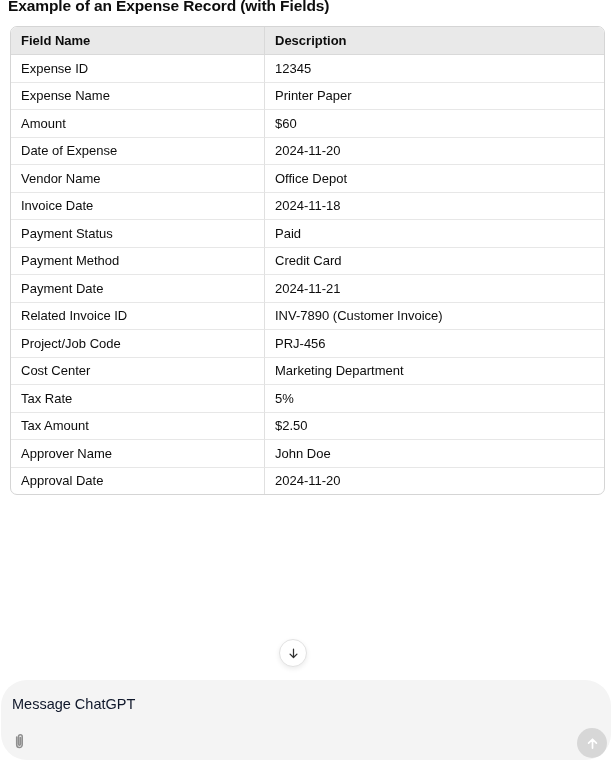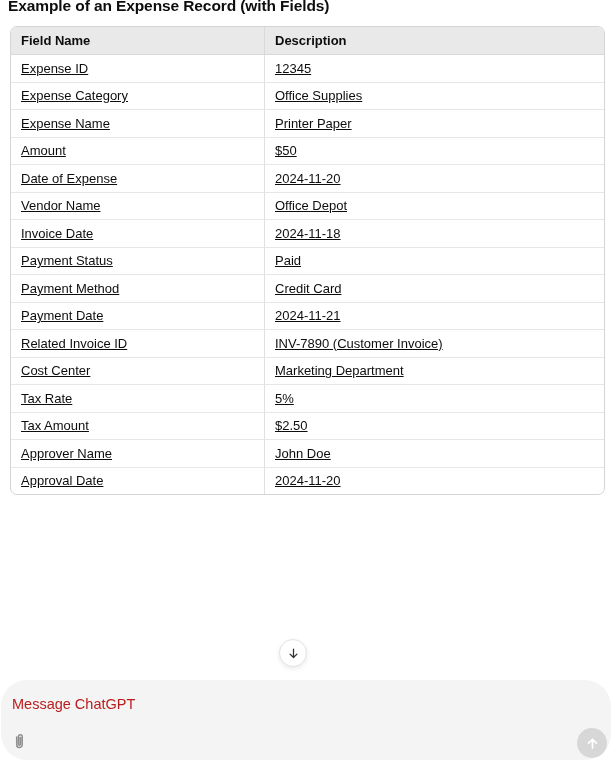--- a/index.html
+++ b/index.html
@@ -17,38 +17,38 @@
     position:absolute;left:10px;top:26px;width:593px;
     border:1px solid #d5d5d5;border-radius:7px;overflow:hidden;
     background:#fff;
   }
   table{width:100%;border-collapse:separate;border-spacing:0;font-size:13px;}
   th,td{text-align:left;padding:0 10px;white-space:nowrap;}
   th{
     background:#e9e9e9;font-weight:600;height:27px;
     border-bottom:1px solid #d9d9d9;
   }
-  td{height:26.5px;font-weight:400;text-decoration:underline;}
+  td{height:26.5px;font-weight:400;}
   tbody tr + tr td{border-top:1px solid #e7e7e7;}
   .col-field{width:233px;border-right:1px solid #e0e0e0;}
   th.col-field{border-right:1px solid #d9d9d9;margin-left:48px;}
   .scroll-btn{
     position:absolute;left:279px;top:639px;width:28px;height:28px;
     border-radius:50%;background:#ffffff;border:1px solid #e2e2e2;
     box-shadow:0 2px 5px rgba(0,0,0,0.08);
     display:flex;align-items:center;justify-content:center;
     cursor:pointer;box-sizing:border-box;
   }
   .composer{
     position:absolute;left:1px;top:680px;width:610px;height:80px;
     background:#f4f4f4;border-radius:26px;box-sizing:border-box;
   }
   .composer-placeholder{
     position:absolute;left:11px;top:16px;
-    font-size:14.5px;color:#b91c1c;cursor:text;
+    font-size:14.5px;color:#0f172a;cursor:text;
   }
   .attach-btn{
     position:absolute;left:6px;top:50px;width:24px;height:24px;
     display:flex;align-items:center;justify-content:center;cursor:pointer;
     background:none;border:none;padding:0;
   }
   .send-btn{
     position:absolute;left:576px;top:48px;width:30px;height:30px;
     border-radius:50%;background:#d7d7d7;border:none;padding:0;
     display:flex;align-items:center;justify-content:center;cursor:pointer;
@@ -67,30 +67,26 @@
         <th class="col-field">Field Name</th>
         <th>Description</th>
       </tr>
     </thead>
     <tbody>
         <tr>
           <td class="col-field">Expense ID</td>
           <td>12345</td>
         </tr>
         <tr>
-          <td class="col-field">Expense Category</td>
-          <td>Office Supplies</td>
-        </tr>
-        <tr>
           <td class="col-field">Expense Name</td>
           <td>Printer Paper</td>
         </tr>
         <tr>
           <td class="col-field">Amount</td>
-          <td>$50</td>
+          <td>$60</td>
         </tr>
         <tr>
           <td class="col-field">Date of Expense</td>
           <td>2024-11-20</td>
         </tr>
         <tr>
           <td class="col-field">Vendor Name</td>
           <td>Office Depot</td>
         </tr>
         <tr>
@@ -105,20 +101,24 @@
           <td class="col-field">Payment Method</td>
           <td>Credit Card</td>
         </tr>
         <tr>
           <td class="col-field">Payment Date</td>
           <td>2024-11-21</td>
         </tr>
         <tr>
           <td class="col-field">Related Invoice ID</td>
           <td>INV-7890 (Customer Invoice)</td>
+        </tr>
+        <tr>
+          <td class="col-field">Project/Job Code</td>
+          <td>PRJ-456</td>
         </tr>
         <tr>
           <td class="col-field">Cost Center</td>
           <td>Marketing Department</td>
         </tr>
         <tr>
           <td class="col-field">Tax Rate</td>
           <td>5%</td>
         </tr>
         <tr>

